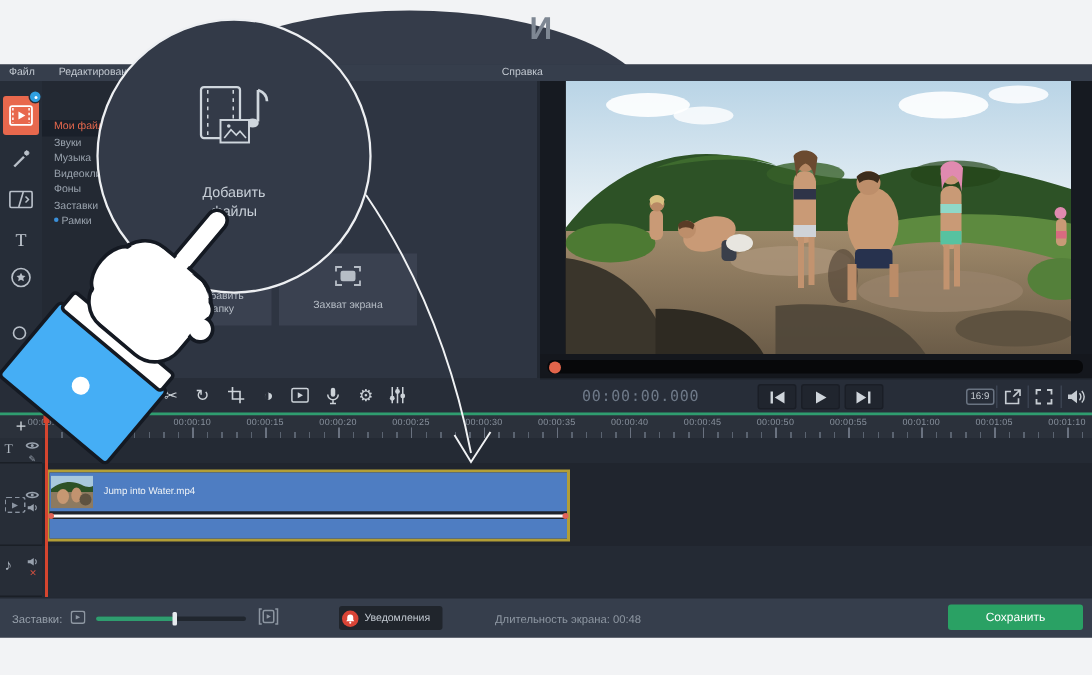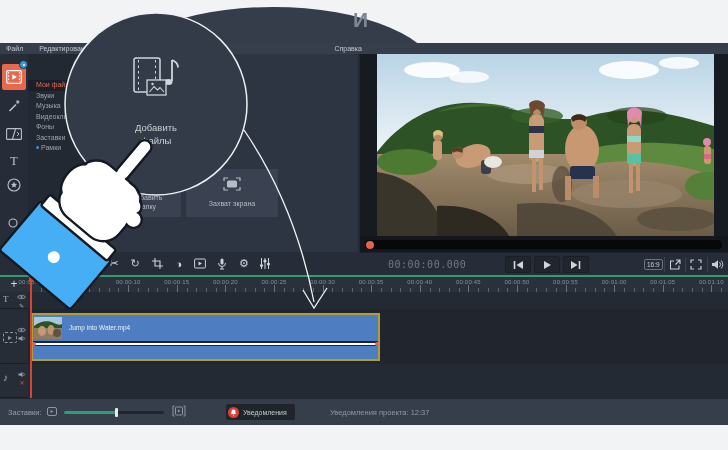--- a/index.html
+++ b/index.html
@@ -490,22 +490,23 @@
       <span class="abs notifbtn">
         <span class="notifred">
           <svg width="7" height="7" viewBox="0 0 7 7">
               <path d="M3.5.6a2 2 0 012 2v1.6l.7.9H.8l.7-.9V2.6a2 2 0 012-2z" fill="#fff"></path>
               <circle cx="3.5" cy="6.1" r=".7" fill="#fff"></circle>
             </svg>
         </span>
         <span>Уведомления</span>
       </span>
       <span class="abs duration">
-        <span>Уведомления проекта:</span>&nbsp;<span>12:37</span>
-      </span>
+        <span>Длительность экрана:</span>&nbsp;<span>00:48</span>
+      </span>
+      <span class="abs savebtn">Сохранить</span>
     </div>
   </div>
 
   <svg class="abs overlay" viewBox="0 0 728 450">
     <circle cx="156" cy="104" r="91" fill="#333a48" stroke="#edeff2" stroke-width="1.5"></circle>
     <g stroke="#cfd6dd" fill="none" stroke-width="1.5">
       <rect x="134" y="58" width="26" height="34" rx="2"></rect>
       <path d="M138.5 60v30M155.5 60v30" stroke-width="1" stroke-dasharray="2.5 3"></path>
       <path d="M172 60v21" stroke-width="1.8"></path>
       <path d="M172 60c4 1.5 6 3.5 6 7.5" stroke-width="1.8"></path>

